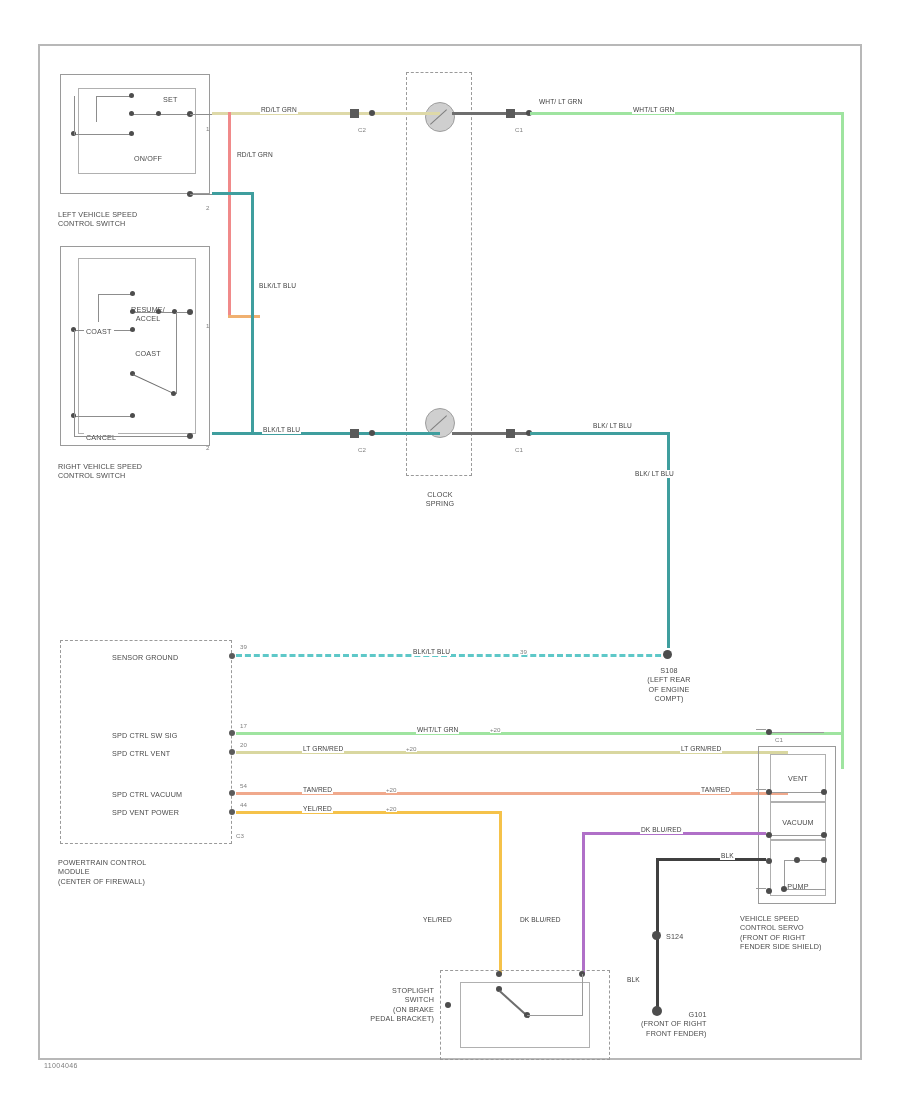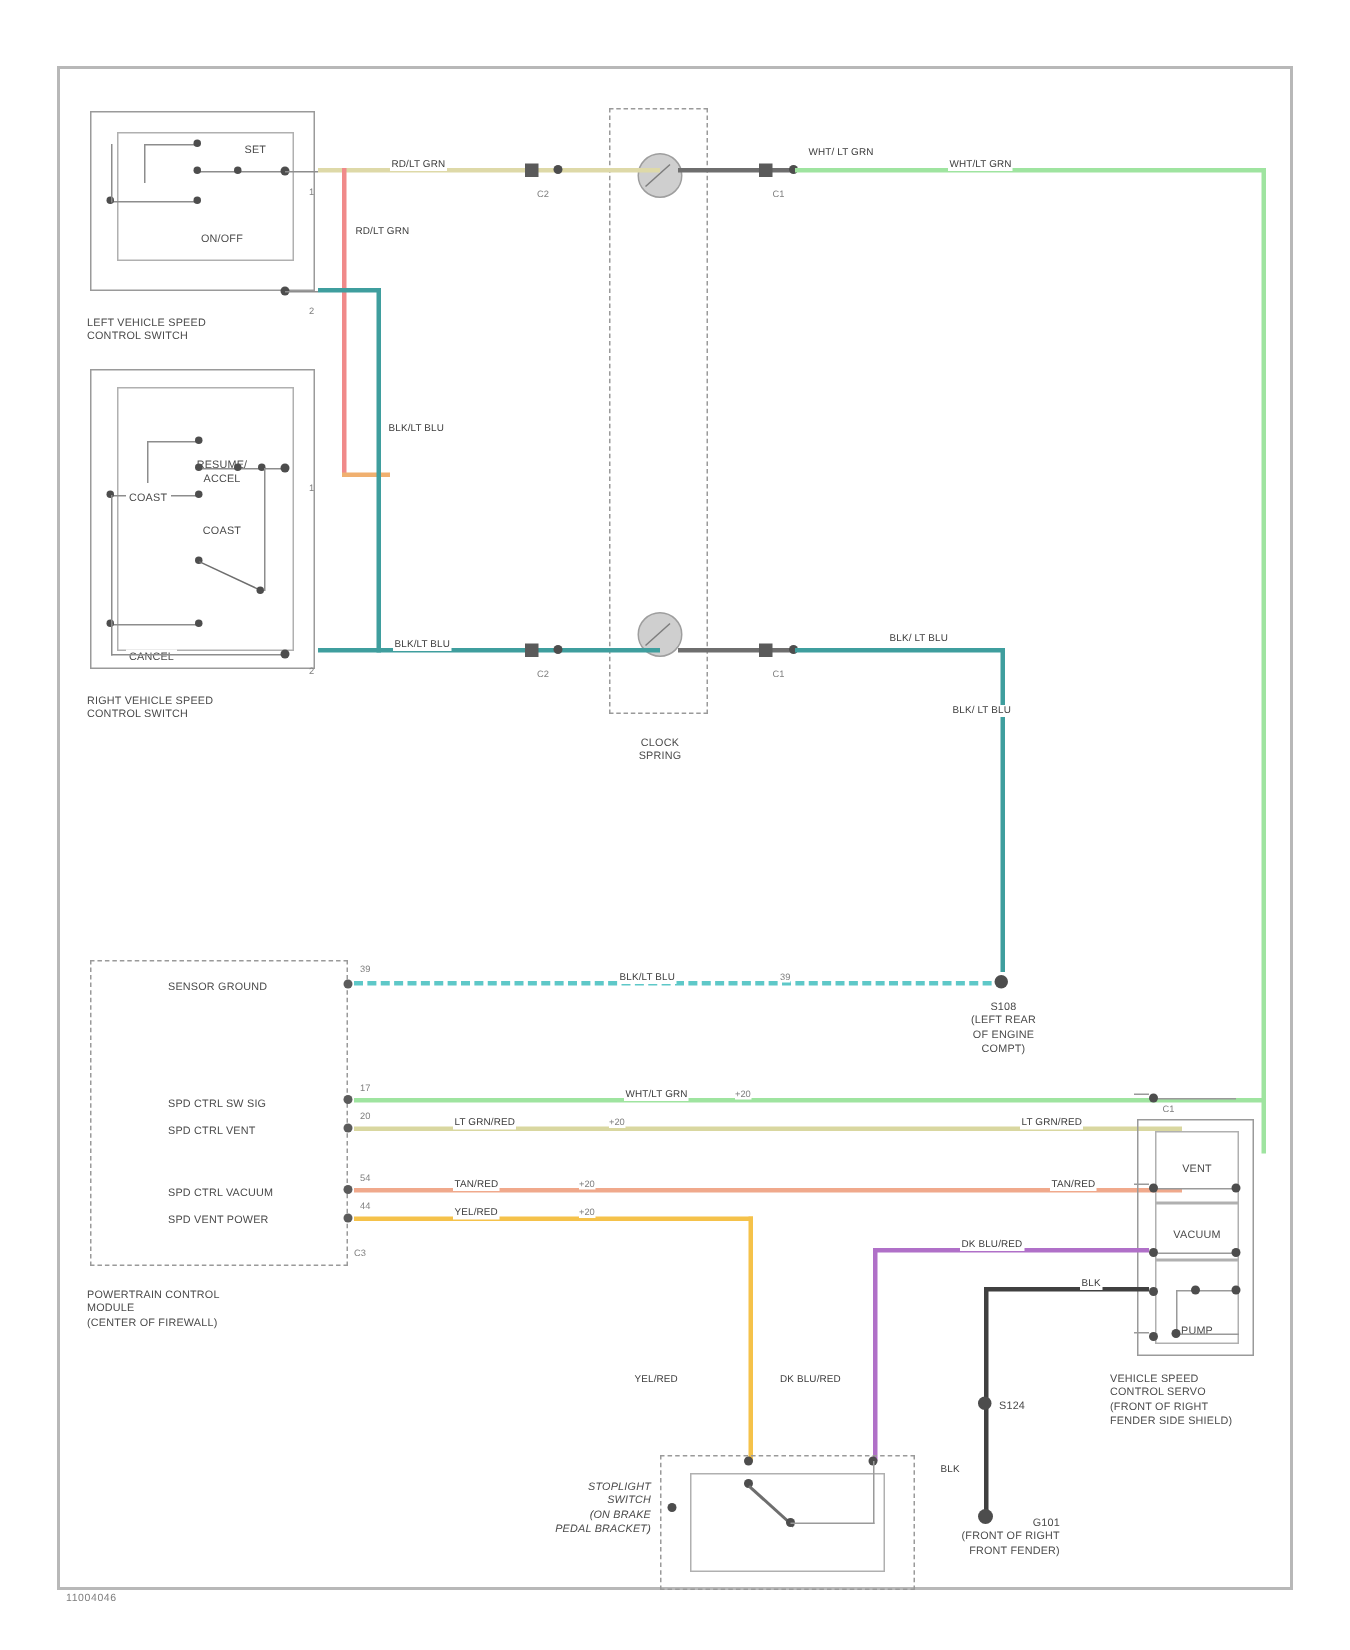--- a/index.html
+++ b/index.html
@@ -4,21 +4,21 @@
 <title>Vehicle Speed Control Wiring Diagram</title>
 <style>
   html,body{margin:0;padding:0;background:#ffffff;}
   body{font-family:"Liberation Sans",sans-serif;}
   #page{position:relative;width:900px;height:1100px;background:#ffffff;overflow:hidden;}
   #sheet{position:absolute;left:38px;top:44px;width:824px;height:1016px;
          border:2px solid #b8b8b8;background:#fff;box-sizing:border-box;}
   .lbl{position:absolute;color:#4a4a4a;font-size:7.2px;line-height:9.4px;
        letter-spacing:.15px;white-space:pre;font-family:"Liberation Sans",sans-serif;}
   .lbl.c{text-align:center;}
-  .lbl.r{text-align:right;font-style:italic;}
+  .lbl.r{text-align:right;}
   .wlbl{position:absolute;color:#3d3d3d;font-size:6.6px;line-height:8px;
         letter-spacing:.1px;white-space:nowrap;background:#fff;padding:0 1px;}
   .pin{position:absolute;color:#808080;font-size:6.2px;white-space:nowrap;}
   .box{position:absolute;border:1px solid #9a9a9a;box-sizing:border-box;background:transparent;}
   .ibox{position:absolute;border:1px solid #b0b0b0;box-sizing:border-box;}
   .dash{position:absolute;border:1px dashed #9a9a9a;box-sizing:border-box;background:transparent;}
   .w{position:absolute;}            
   .dot{position:absolute;border-radius:50%;background:#4d4d4d;}
   .cs{position:absolute;border-radius:50%;background:#cfcfcf;border:1px solid #9e9e9e;}
   .conn{position:absolute;background:#5a5a5a;}

